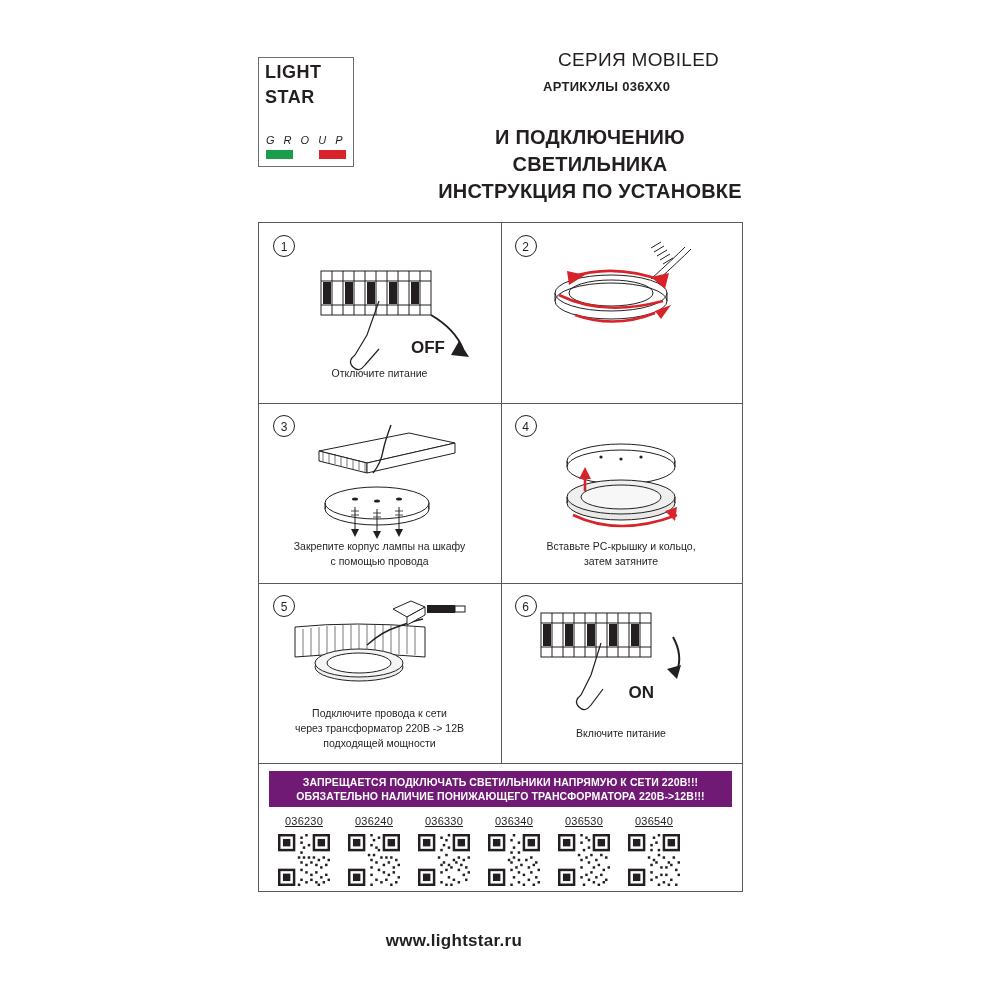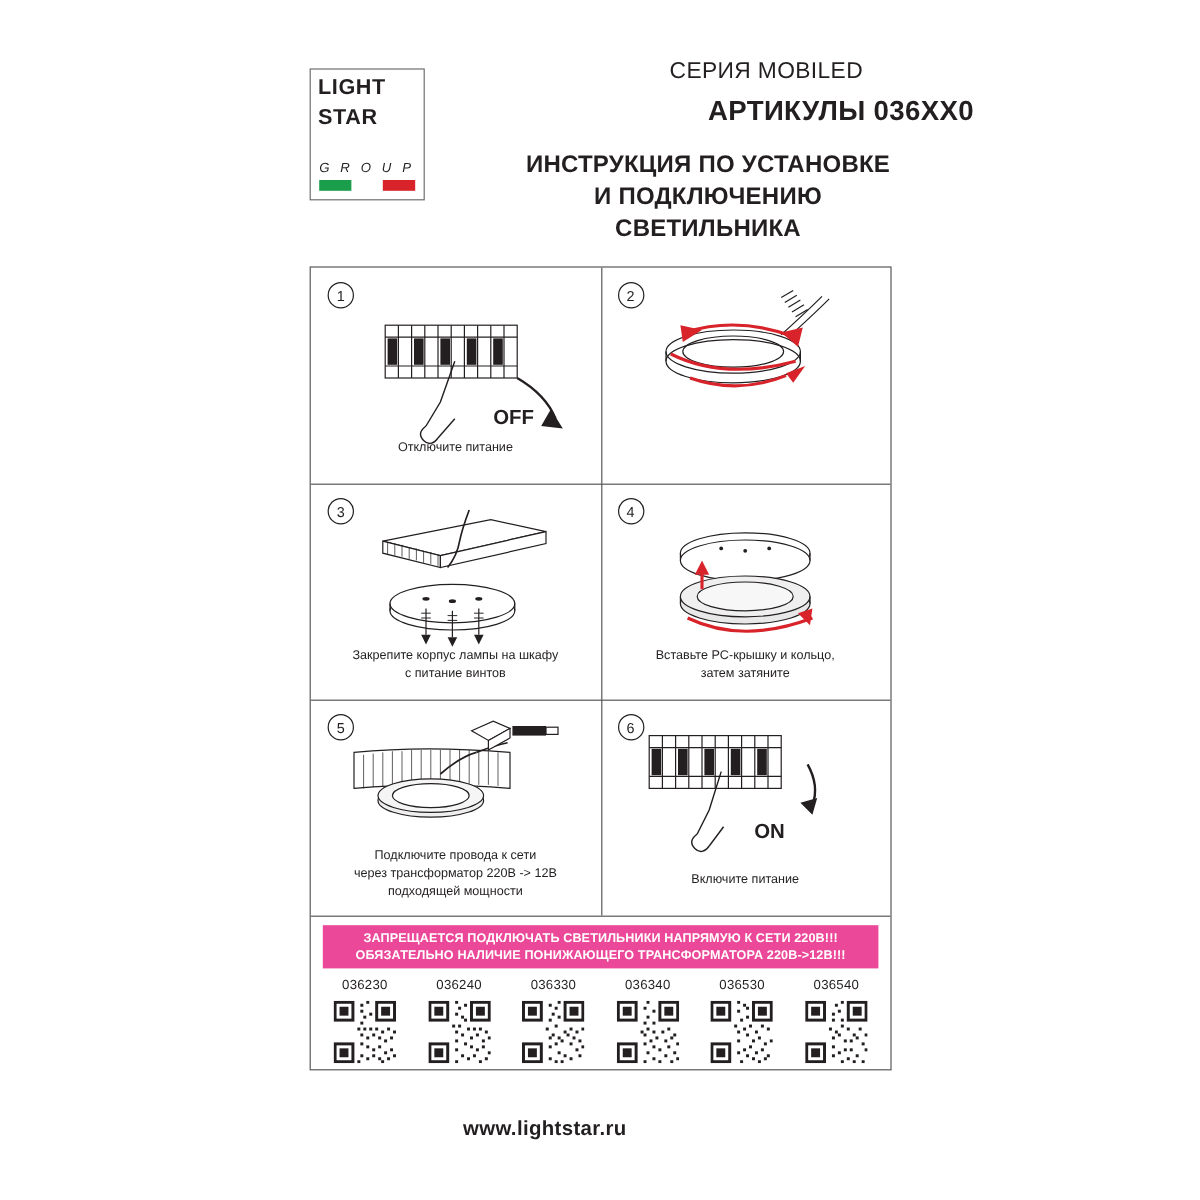--- a/index.html
+++ b/index.html
@@ -62,22 +62,22 @@
 
   .hdr-line1 {
     position: absolute;
     left: 558px; top: 49px;
     font-size: 19px;
     font-weight: normal;
     letter-spacing: 0.3px;
   }
   .hdr-line2 {
     position: absolute;
-    left: 590px; top: 79px;
-    font-size: 23px;
+    left: 543px; top: 79px;
+    font-size: 13px;
     font-weight: bold;
     letter-spacing: 0.3px;
   }
   .hdr-title {
     position: absolute;
     left: 420px; top: 124px;
     width: 340px;
     text-align: center;
     font-size: 20px;
     font-weight: bold;
@@ -156,38 +156,38 @@
     left: 0; top: 0;
     width: 241.5px; height: 180px;
   }
 
   
   .warn {
     position: absolute;
     left: 10px; top: 548px;
     width: 463px;
     height: 36px;
-    background: #ec4899;
+    background: #701a75;
     color: #ffffff;
     text-align: center;
     font-size: 10.5px;
     font-weight: bold;
     line-height: 14px;
     padding-top: 4px;
     box-sizing: border-box;
     letter-spacing: 0.1px;
   }
 
   
   .qr-strip {
     position: absolute;
     left: 10px; top: 592px;
     width: 463px;
     display: flex;
-    justify-content: space-between;
+    text-decoration: underline;
   }
   .qr-item {
     width: 70px;
     text-align: center;
   }
   .qr-code-label {
     font-size: 11px;
     margin-bottom: 7px;
     letter-spacing: 0.2px;
   }
@@ -227,22 +227,22 @@
   <div class="logo-group">G R O U P</div>
   <div class="flag">
     <i class="g"></i>
       <i class="w"></i>
       <i class="r"></i>
   </div>
 
   <div class="hdr-line1">СЕРИЯ MOBILED</div>
   <div class="hdr-line2">АРТИКУЛЫ 036XX0</div>
   <div class="hdr-title">
+    <div>И ПОДКЛЮЧЕНИЮ СВЕТИЛЬНИКА</div>
     <div>ИНСТРУКЦИЯ ПО УСТАНОВКЕ</div>
-    <div>И ПОДКЛЮЧЕНИЮ СВЕТИЛЬНИКА</div>
   </div>
 </div>
 
 <div class="sheet">
 
   <div class="grid">
     <div class="vline"></div>
     <div class="hline h1"></div>
     <div class="hline h2"></div>
     <div class="hline h3"></div>
@@ -367,21 +367,21 @@
               <line x1="136" y1="112" x2="144" y2="112"></line>
             </g>
           </g>
           <polygon points="92,126 100,126 96,134" fill="#231f20" stroke="none"></polygon>
           <polygon points="114,128 122,128 118,136" fill="#231f20" stroke="none"></polygon>
           <polygon points="136,126 144,126 140,134" fill="#231f20" stroke="none"></polygon>
         </g>
       </svg>
       <div class="caption cap-3">
         <div>Закрепите корпус лампы на шкафу</div>
-        <div>с питание винтов</div>
+        <div>с помощью провода</div>
       </div>
     </div>
 
     <div class="cell c4">
       <div class="step-num">4</div>
       <svg class="art" viewBox="0 0 241.5 180">
         <g fill="none" stroke="#231f20" stroke-width="1">
           <ellipse cx="120" cy="58" rx="54" ry="17" fill="#ffffff"></ellipse>
           <ellipse cx="120" cy="64" rx="54" ry="17" fill="#ffffff"></ellipse>
           <line x1="66" y1="58" x2="66" y2="64"></line>

